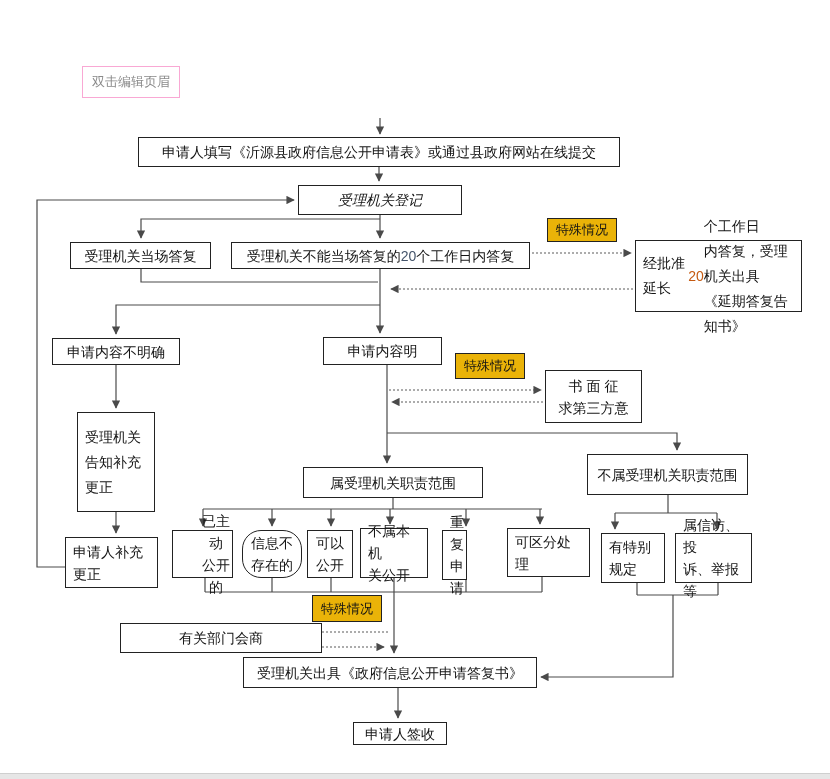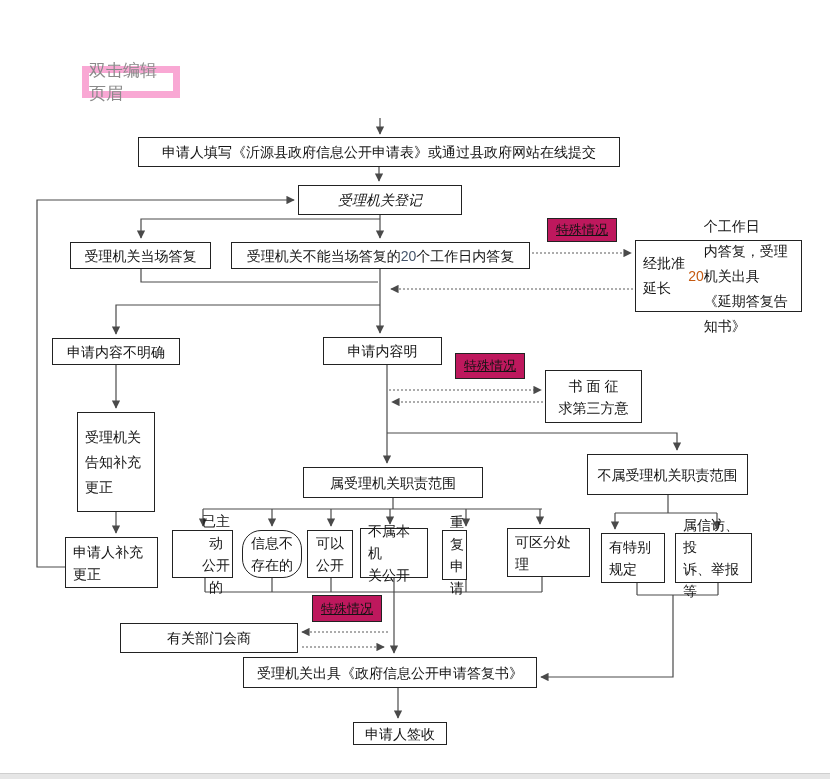--- a/index.html
+++ b/index.html
@@ -4,25 +4,25 @@
 <style>
   html,body{margin:0;padding:0;background:#fff;}
   #canvas{position:relative;width:830px;height:779px;background:#fff;overflow:hidden;
           font-family:"Liberation Sans","DejaVu Sans",sans-serif;}
   #lines{position:absolute;left:0;top:0;width:830px;height:779px;pointer-events:none;}
   .node{position:absolute;background:#fff;border:1px solid #222;box-sizing:border-box;
         display:flex;align-items:center;justify-content:center;text-align:center;
         font-size:14px;line-height:22px;color:#141414;white-space:pre-line;}
   .node.left{justify-content:flex-start;text-align:left;padding:2px 7px;}
   .node.tall{line-height:25px;}
-  .lab{position:absolute;background:#be185d;border:1px solid #222;box-sizing:border-box;
+  .lab{position:absolute;background:#eab308;border:1px solid #222;box-sizing:border-box;
        display:flex;align-items:center;justify-content:center;
-       font-size:13px;color:#141414;text-decoration:underline;}
+       font-size:13px;color:#141414;}
   .hint{position:absolute;left:82px;top:66px;width:98px;height:32px;box-sizing:border-box;
-        border:7px solid #f9a8d4;background:#fff;color:#8a8a8a;font-size:17px;
+        border:1px solid #f9a8d4;background:#fff;color:#8a8a8a;font-size:13px;
         display:flex;align-items:center;justify-content:center;}
   .bottombar{position:absolute;left:0;right:0;bottom:0;height:5px;background:#e6e6e6;
              border-top:1px solid #cfcfcf;}
 </style>
 </head>
 <body>
 
 <div id="canvas">
 
   <svg id="lines" width="830" height="779" viewBox="0 0 830 779" xmlns="http://www.w3.org/2000/svg">
@@ -147,20 +147,20 @@
 理</div>
 
   <div class="node left" style="left:601px;top:533px;width:64px;height:50px;">有特别
 规定</div>
 
   <div class="node left" style="left:675px;top:533px;width:77px;height:50px;">属信访、投
 诉、举报等</div>
 
   <div class="lab" style="left:312px;top:595px;width:70px;height:27px;">特殊情况</div>
 
-  <div class="node" style="left:120px;top:623px;width:178px;height:30px;">有关部门会商</div>
+  <div class="node" style="left:120px;top:623px;width:202px;height:30px;">有关部门会商</div>
 
   <div class="node" style="left:243px;top:657px;width:294px;height:31px;">受理机关出具《政府信息公开申请答复书》</div>
 
   <div class="node" style="left:353px;top:722px;width:94px;height:23px;">申请人签收</div>
 
   <div class="bottombar"></div>
 </div>
 
 </body></html>

